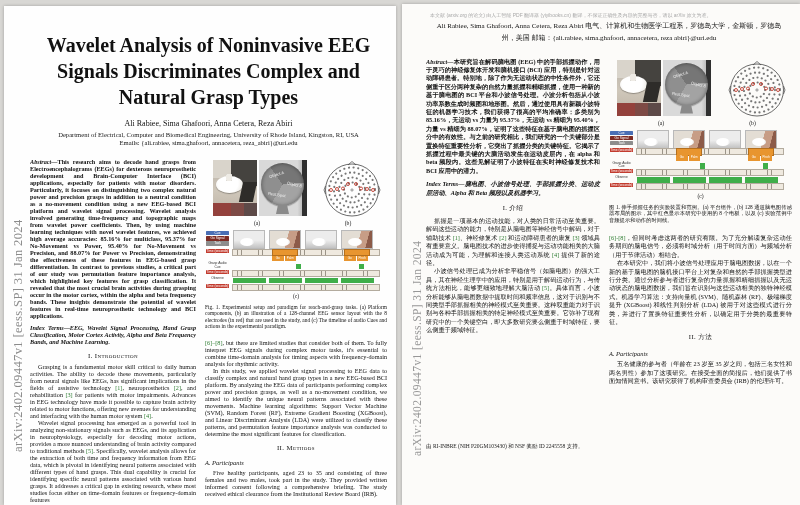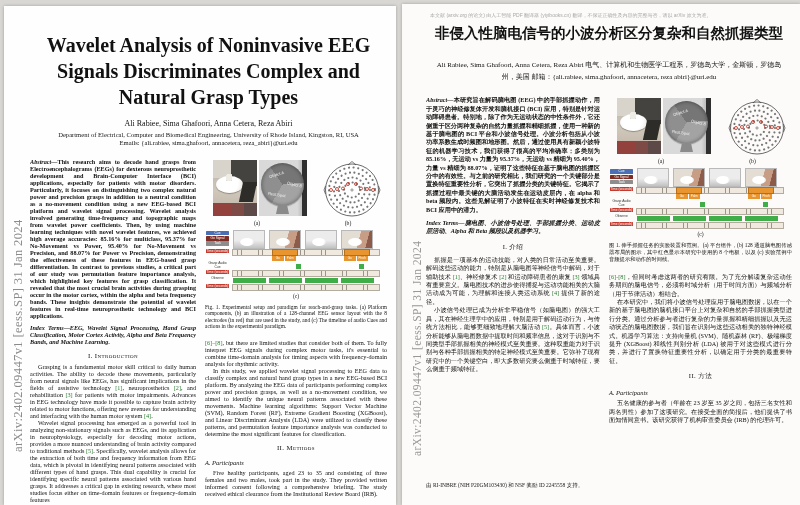--- a/index.html
+++ b/index.html
@@ -239,21 +239,20 @@
         <p class="tx para">Five healthy participants, aged 23 to 35 and consisting of three females and two males, took part in the study. They provided written informed consent following a comprehensive briefing. The study received ethical clearance from the Institutional Review Board (IRB).</p>
       </div>
     </div>
   </div>
 </div>
 
 <div class="page page-r cn">
   <div class="notice">本文献 (arxiv.org 的论文) 由人工智能 PDF 翻译器 (yiyibooks.cn) 翻译，不保证正确性及内容的完整与否，请以 arXiv 原文为准。</div>
   <div class="wm">arXiv:2402.09447v1  [eess.SP]  31 Jan 2024</div>
   <div class="inner">
-    <h1 class="title">非侵入性脑电信号的小波分析区分复杂和自然抓握类型</h1>
     <div class="authors-cn">Ali Rabiee, Sima Ghafoori, Anna Cetera, Reza Abiri 电气、计算机和生物医学工程系，罗德岛大学，金斯顿，罗德岛州，美国 邮箱：{ali.rabiee, sima.ghafoori, annacetera, reza abiri}@uri.edu</div>
 
     <div class="cols">
       <div class="col col1">
         <p class="tx abstract"><span class="lead">Abstract—</span><span>本研究旨在解码脑电图 (EEG) 中的手部抓握动作，用于灵巧的神经修复体开发和脑机接口 (BCI) 应用，特别是针对运动障碍患者。特别地，除了作为无运动状态的中性条件外，它还侧重于区分两种复杂的自然力量抓握和精细抓握，使用一种新的基于脑电图的 BCI 平台和小波信号处理。小波分析包括从小波功率系数生成时频图和地形图。然后，通过使用具有新颖小波特征的机器学习技术，我们获得了很高的平均准确率：多类别为 85.16%，无运动 vs 力量为 95.37%，无运动 vs 精细为 95.40%，力量 vs 精细为 88.07%，证明了这些特征在基于脑电图的抓握区分中的有效性。与之前的研究相比，我们研究的一个关键部分是置换特征重要性分析，它突出了抓握分类的关键特征。它揭示了抓握过程中最关键的大脑活动发生在运动皮层内，在 alpha 和 beta 频段内。这些见解证明了小波特征在实时神经修复技术和 BCI 应用中的潜力。</span></p>
         <p class="tx idx"><span class="lead">Index Terms—</span><span>脑电图、小波信号处理、手部抓握分类、运动皮层活动、Alpha 和 Beta 频段以及机器学习。</span></p>
         <div class="shead">I. 介绍</div>
         <p class="tx para">抓握是一项基本的运动技能，对人类的日常活动至关重要。解码这些运动的能力，特别是从脑电图等神经信号中解码，对于辅助技术 <span class="cite">[1]</span>、神经修复术 <span class="cite">[2]</span> 和运动障碍患者的康复 <span class="cite">[3]</span> 领域具有重要意义。脑电图技术的进步使得捕捉与运动功能相关的大脑活动成为可能，为理解和连接人类运动系统 <span class="cite">[4]</span> 提供了新的途径。</p>
         <p class="tx para">小波信号处理已成为分析非平稳信号（如脑电图）的强大工具，其在神经生理学中的应用，特别是用于解码运动行为，与传统方法相比，能够更细致地理解大脑活动 <span class="cite">[5]</span>。具体而言，小波分析能够从脑电图数据中提取时间和频率信息，这对于识别与不同类型手部抓握相关的神经模式至关重要。这种双重能力对于识别与各种手部抓握相关的特定神经模式至关重要。它弥补了现有研究中的一个关键空白，即大多数研究要么侧重于时域特征，要么侧重于频域特征。</p>
         <div class="footnote">由 RI-INBRE (NIH P20GM103430) 和 NSF 奖励 ID 2245558 支持。</div>

